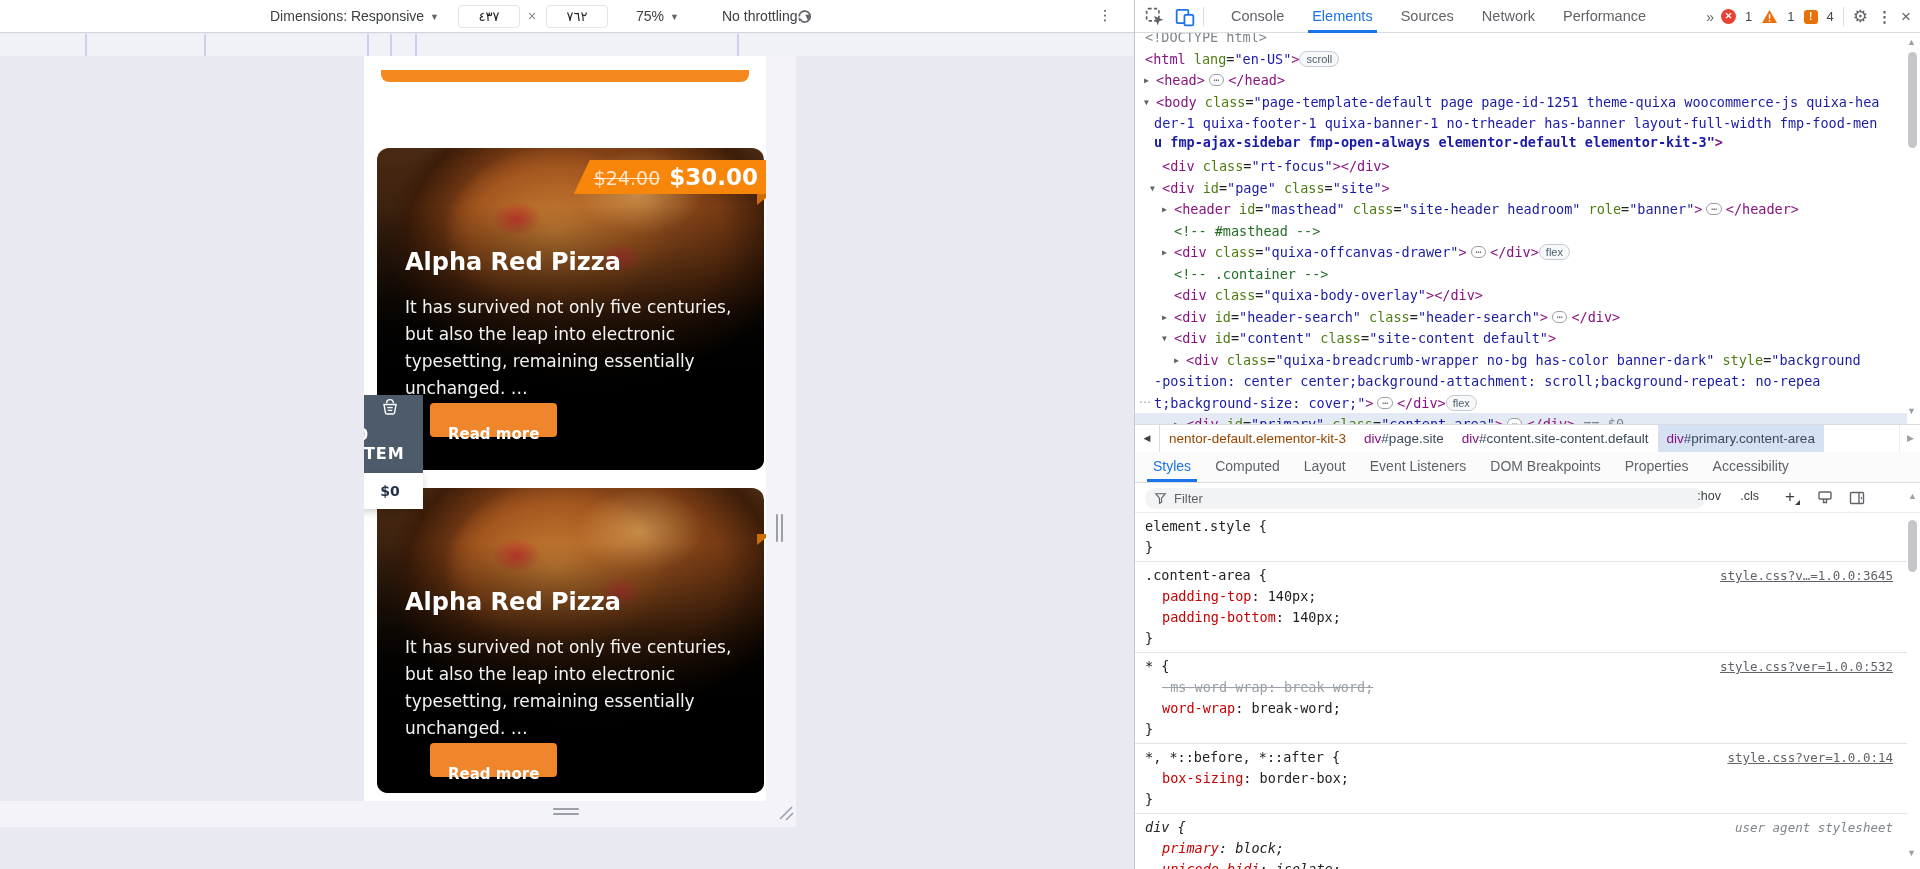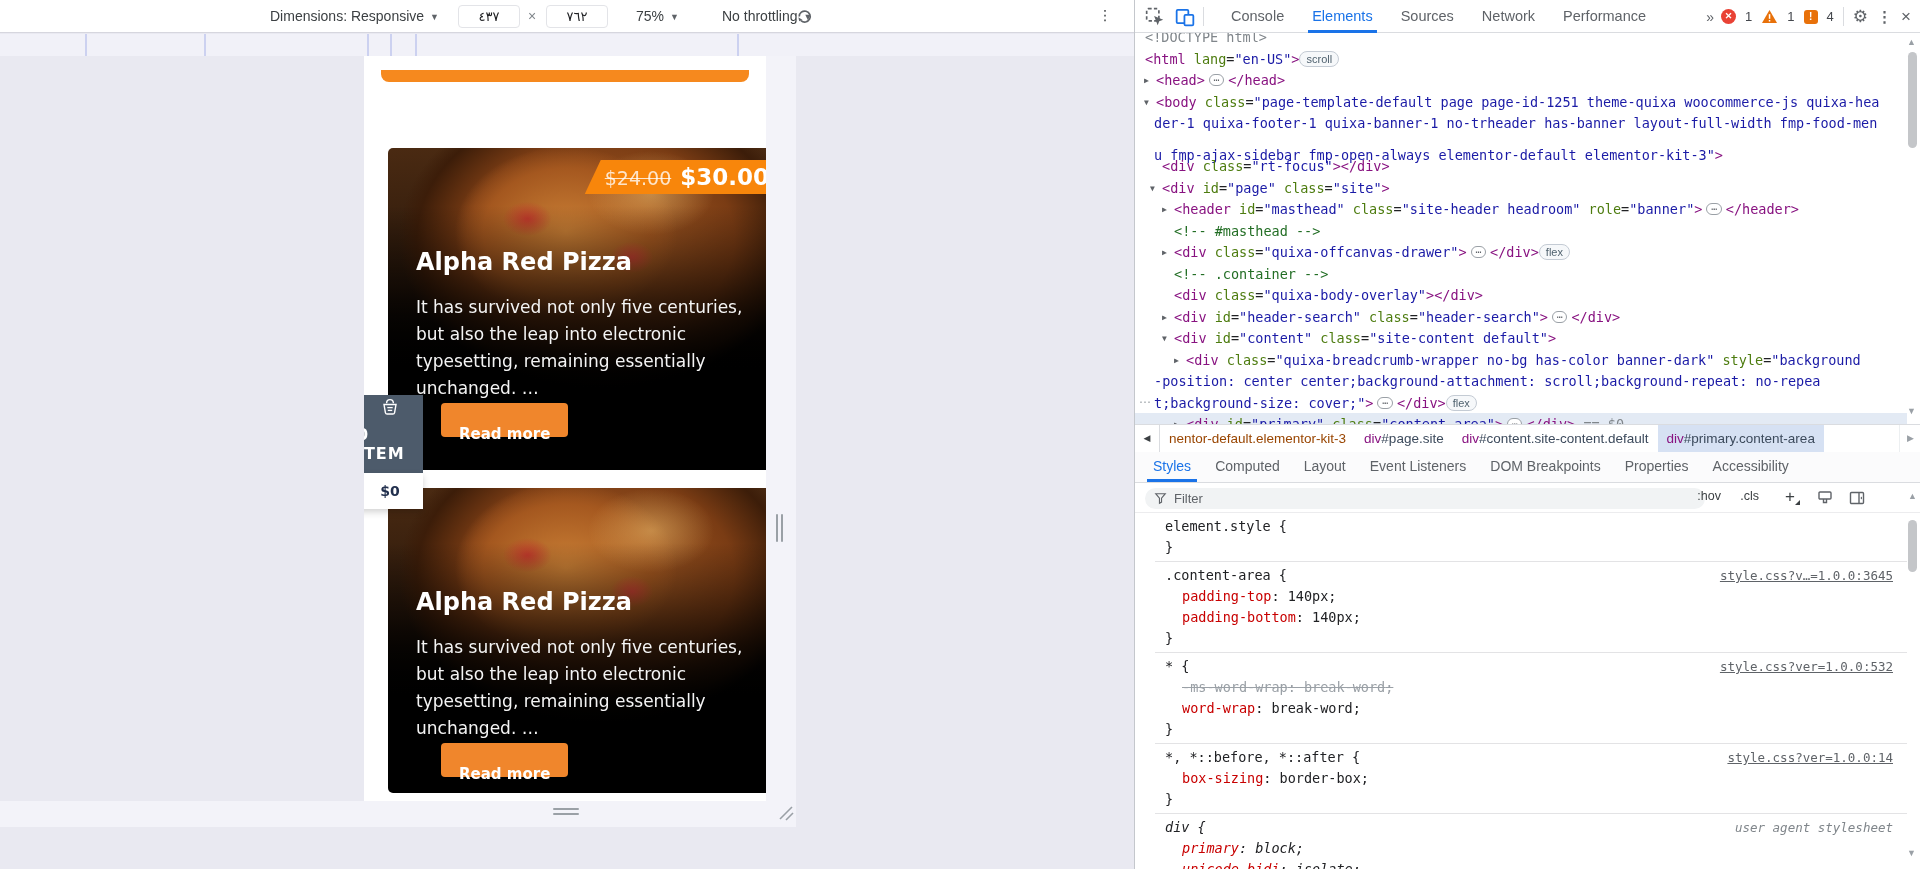--- a/index.html
+++ b/index.html
@@ -22,21 +22,21 @@
   #canvas { position:absolute; left:0; top:56px; width:1134px; height:813px; }
   #gutter-right { position:absolute; left:766px; top:0; width:30px; height:745px; background:#f3f3f9; }
   #gutter-bottom { position:absolute; left:0px; top:745px; width:796px; height:26px; background:#f3f3f9; }
   #viewport { position:absolute; left:364px; top:0; width:402px; height:745px; background:#fff; overflow:hidden; }
 
   .handle-bar { background:#9aa0a6; position:absolute; border-radius:1px; }
 
   
   .top-strip { position:absolute; left:17px; top:14px; width:368px; height:12px;
     background:#f6891e; border-radius:0 0 8px 8px; }
-  .pizza-card { position:absolute; left:24px; width:387px; border-radius:5px; overflow:visible;
+  .pizza-card { position:absolute; left:13px; width:387px; border-radius:12px; overflow:visible;
     font-family:"DejaVu Sans", sans-serif;
     background:
       radial-gradient(90px 60px at 68% 14%, rgba(232,185,106,.55), transparent 70%),
       radial-gradient(34px 24px at 36% 22%, #c0392b, transparent 72%),
       radial-gradient(30px 22px at 63% 34%, #cd4433, transparent 72%),
       radial-gradient(150px 115px at 46% 26%, #c97f35, rgba(168,90,32,.9) 55%, transparent 74%),
       radial-gradient(230px 170px at 55% 28%, #b06227, #7a3c14 58%, #3c1d09 80%, transparent 88%),
       linear-gradient(180deg, #4a2a12 0%, #2a180b 42%, #000 68%);
     box-shadow:0 0 0 0 transparent; }
   .pizza-card::after { content:""; position:absolute; inset:0; border-radius:10px;
@@ -122,21 +122,21 @@
     border-bottom:1px solid #ececee; }
   #filter-pill { position:absolute; left:10px; top:5px; width:560px; height:21px; background:#f1f3f4;
     border-radius:11px; display:flex; align-items:center; padding:0 9px; gap:7px; cursor:text; }
   #filter-text { color:#5f6368; font-size:13px; }
   .sb-btn { position:absolute; top:6px; font-size:12.5px; color:#3c4043; cursor:pointer; }
   #plus-btn { font-size:17px; line-height:17px; }
   #plus-btn::after { content:""; position:absolute; right:-5px; bottom:0; border-left:5px solid transparent;
     border-bottom:5px solid #3c4043; }
 
   #styles-pane { position:absolute; left:0; top:513px; width:772px; height:356px; overflow:hidden;
-    font-family:"DejaVu Sans Mono", monospace; font-size:13.5px; color:#202124;padding-left:20px; }
+    font-family:"DejaVu Sans Mono", monospace; font-size:13.5px; color:#202124; }
   .rule { border-bottom:1px solid #e3e3e5; padding:3px 0 4px 0; }
   .rule-head { display:flex; padding:0 14px 0 10px; line-height:21px; }
   .rule-sel { white-space:pre; }
   .rule-link { margin-left:auto; color:#5f6368; font-size:12.5px; text-decoration:underline;
     cursor:pointer; white-space:nowrap; }
   .rule-link.ua { text-decoration:none; font-style:italic; color:#80868b; }
   .rule-prop { padding-left:27px; line-height:21px; cursor:text; }
   .pname { color:#c80000; } .pval { color:#202124; }
   .rule-close { padding-left:10px; line-height:20px; }
   .struck { color:#9aa0a6; text-decoration:line-through; }
@@ -266,21 +266,21 @@
         <span class="closex">×</span>
       </div>
     </div>
 
     <div id="dom-tree">
         <div class="tree-line" style="left: 10px; top: -6px;"><span class="tok-g">&lt;!DOCTYPE html&gt;</span></div>
         <div class="tree-line" style="left: 10px; top: 15.5px;"><span class="tok-t">&lt;html</span><span class="tok-a"> lang</span><span class="tok-p">=</span><span class="tok-s">"en-US"</span><span class="tok-t">&gt;</span><span class="adorner">scroll</span></div>
         <div class="tree-line" style="left: 21px; top: 37px;"><span class="arrow" style="left: -12px;">▶</span><span class="tok-t">&lt;head&gt;</span><span class="dots-badge">⋯</span><span class="tok-t">&lt;/head&gt;</span></div>
         <div class="tree-line" style="left: 21px; top: 58.5px;"><span class="arrow" style="left: -12px;">▼</span><span class="tok-t">&lt;body</span><span class="tok-a"> class</span><span class="tok-p">=</span><span class="tok-s">"page-template-default page page-id-1251 theme-quixa woocommerce-js quixa-hea</span></div>
         <div class="tree-line" style="left: 19px; top: 80px;"><span class="tok-s">der-1 quixa-footer-1 quixa-banner-1 no-trheader has-banner layout-full-width fmp-food-men</span></div>
-        <div class="tree-line" style="left: 19px; top: 112px;"><span class="tok-s">u fmp-ajax-sidebar fmp-open-always elementor-default elementor-kit-3"</span><span class="tok-t">&gt;</span></div>
+        <div class="tree-line" style="left: 19px; top: 99px; font-weight: bold;"><span class="tok-s">u fmp-ajax-sidebar fmp-open-always elementor-default elementor-kit-3"</span><span class="tok-t">&gt;</span></div>
         <div class="tree-line" style="left: 27px; top: 123px;"><span class="tok-t">&lt;div</span><span class="tok-a"> class</span><span class="tok-p">=</span><span class="tok-s">"rt-focus"</span><span class="tok-t">&gt;&lt;/div&gt;</span></div>
         <div class="tree-line" style="left: 27px; top: 144.5px;"><span class="arrow" style="left: -12px;">▼</span><span class="tok-t">&lt;div</span><span class="tok-a"> id</span><span class="tok-p">=</span><span class="tok-s">"page"</span><span class="tok-a"> class</span><span class="tok-p">=</span><span class="tok-s">"site"</span><span class="tok-t">&gt;</span></div>
         <div class="tree-line" style="left: 39px; top: 166px;"><span class="arrow" style="left: -12px;">▶</span><span class="tok-t">&lt;header</span><span class="tok-a"> id</span><span class="tok-p">=</span><span class="tok-s">"masthead"</span><span class="tok-a"> class</span><span class="tok-p">=</span><span class="tok-s">"site-header headroom"</span><span class="tok-a"> role</span><span class="tok-p">=</span><span class="tok-s">"banner"</span><span class="tok-t">&gt;</span><span class="dots-badge">⋯</span><span class="tok-t">&lt;/header&gt;</span></div>
         <div class="tree-line" style="left: 39px; top: 187.5px;"><span class="tok-c">&lt;!-- #masthead --&gt;</span></div>
         <div class="tree-line" style="left: 39px; top: 209px;"><span class="arrow" style="left: -12px;">▶</span><span class="tok-t">&lt;div</span><span class="tok-a"> class</span><span class="tok-p">=</span><span class="tok-s">"quixa-offcanvas-drawer"</span><span class="tok-t">&gt;</span><span class="dots-badge">⋯</span><span class="tok-t">&lt;/div&gt;</span><span class="adorner">flex</span></div>
         <div class="tree-line" style="left: 39px; top: 230.5px;"><span class="tok-c">&lt;!-- .container --&gt;</span></div>
         <div class="tree-line" style="left: 39px; top: 252px;"><span class="tok-t">&lt;div</span><span class="tok-a"> class</span><span class="tok-p">=</span><span class="tok-s">"quixa-body-overlay"</span><span class="tok-t">&gt;&lt;/div&gt;</span></div>
         <div class="tree-line" style="left: 39px; top: 273.5px;"><span class="arrow" style="left: -12px;">▶</span><span class="tok-t">&lt;div</span><span class="tok-a"> id</span><span class="tok-p">=</span><span class="tok-s">"header-search"</span><span class="tok-a"> class</span><span class="tok-p">=</span><span class="tok-s">"header-search"</span><span class="tok-t">&gt;</span><span class="dots-badge">⋯</span><span class="tok-t">&lt;/div&gt;</span></div>
         <div class="tree-line" style="left: 39px; top: 295px;"><span class="arrow" style="left: -12px;">▼</span><span class="tok-t">&lt;div</span><span class="tok-a"> id</span><span class="tok-p">=</span><span class="tok-s">"content"</span><span class="tok-a"> class</span><span class="tok-p">=</span><span class="tok-s">"site-content default"</span><span class="tok-t">&gt;</span></div>
         <div class="tree-line" style="left: 51px; top: 316.5px;"><span class="arrow" style="left: -12px;">▶</span><span class="tok-t">&lt;div</span><span class="tok-a"> class</span><span class="tok-p">=</span><span class="tok-s">"quixa-breadcrumb-wrapper no-bg has-color banner-dark"</span><span class="tok-a"> style</span><span class="tok-p">=</span><span class="tok-s">"background</span></div>

